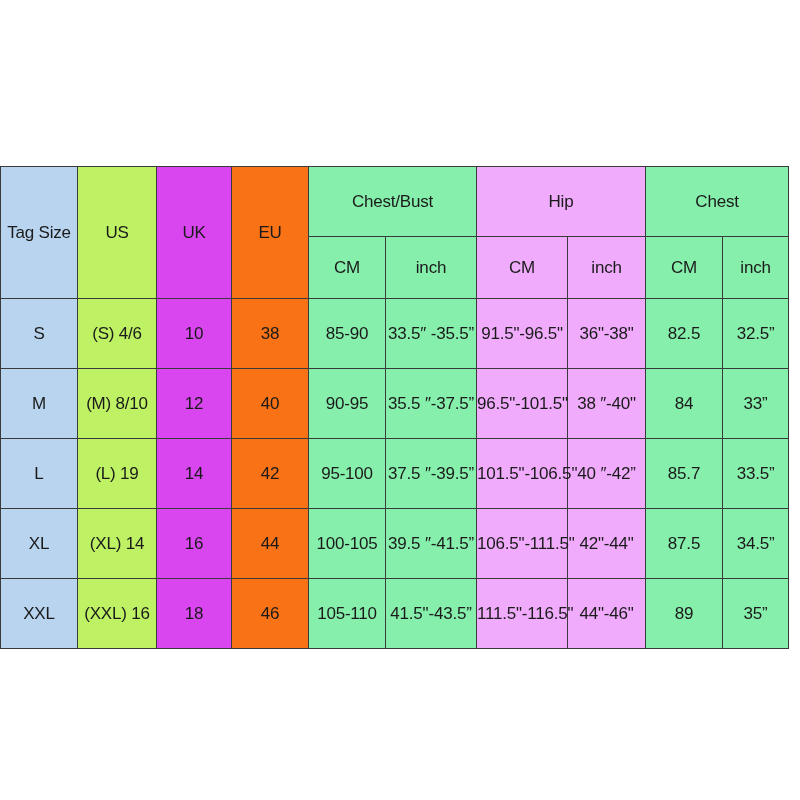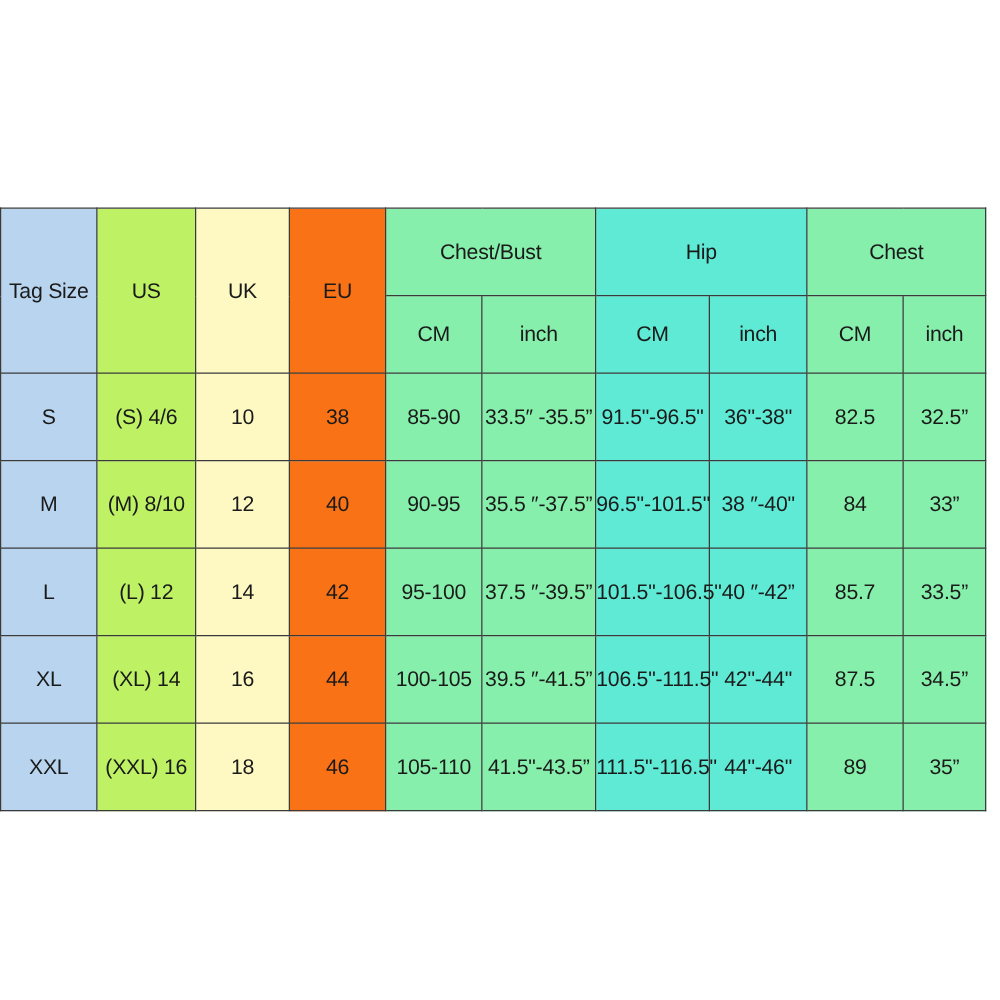--- a/index.html
+++ b/index.html
@@ -36,24 +36,24 @@
     font-size: 17px;
     color: #1a1a1a;
     padding: 0;
     line-height: 1.15;
     letter-spacing: -0.2px;
   }
 
   
   .c-tag     { background: #b9d4ee; }
   .c-us      { background: #bef264; }
-  .c-uk      { background: #fef9c3; }
+  .c-uk      { background: #d946ef; }
   .c-eu      { background: #f97316; }
   .c-grey    { background: #86efac; }
-  .c-blue    { background: #5eead4; }
+  .c-blue    { background: #f0abfc; }
 
   
   .hdr-tall   { height: 130px; }
   .hdr-group  { height: 69px; font-size: 19px; }
   .hdr-unit   { height: 61px; }
 
   .unit-label {
     color: #ff0000;
     font-size: 17px;
     margin-left: 28px;
@@ -121,21 +121,21 @@
           <td class="c-eu">40</td>
           <td class="c-grey">90-95</td>
           <td class="c-grey">35.5 ″-37.5”</td>
           <td class="c-blue">96.5"-101.5"</td>
           <td class="c-blue">38 ″-40"</td>
           <td class="c-grey">84</td>
           <td class="c-grey">33”</td>
         </tr>
         <tr class="data-row">
           <td class="c-tag tag-cell">L</td>
-          <td class="c-us">(L) 12</td>
+          <td class="c-us">(L) 19</td>
           <td class="c-uk">14</td>
           <td class="c-eu">42</td>
           <td class="c-grey">95-100</td>
           <td class="c-grey">37.5 ″-39.5”</td>
           <td class="c-blue">101.5"-106.5"</td>
           <td class="c-blue">40 ″-42”</td>
           <td class="c-grey">85.7</td>
           <td class="c-grey">33.5”</td>
         </tr>
         <tr class="data-row">

